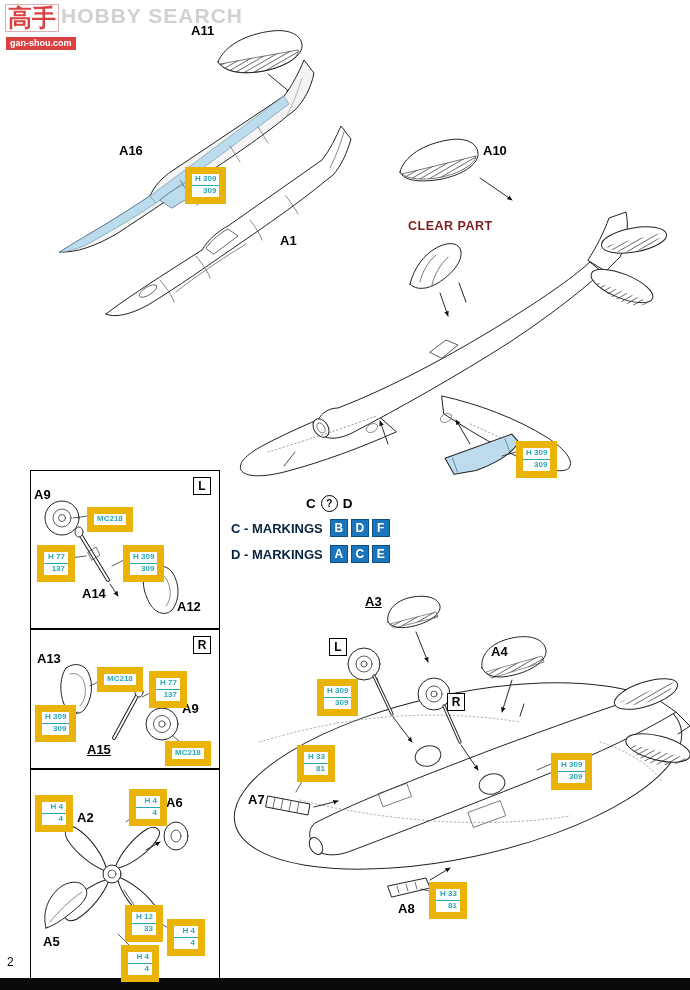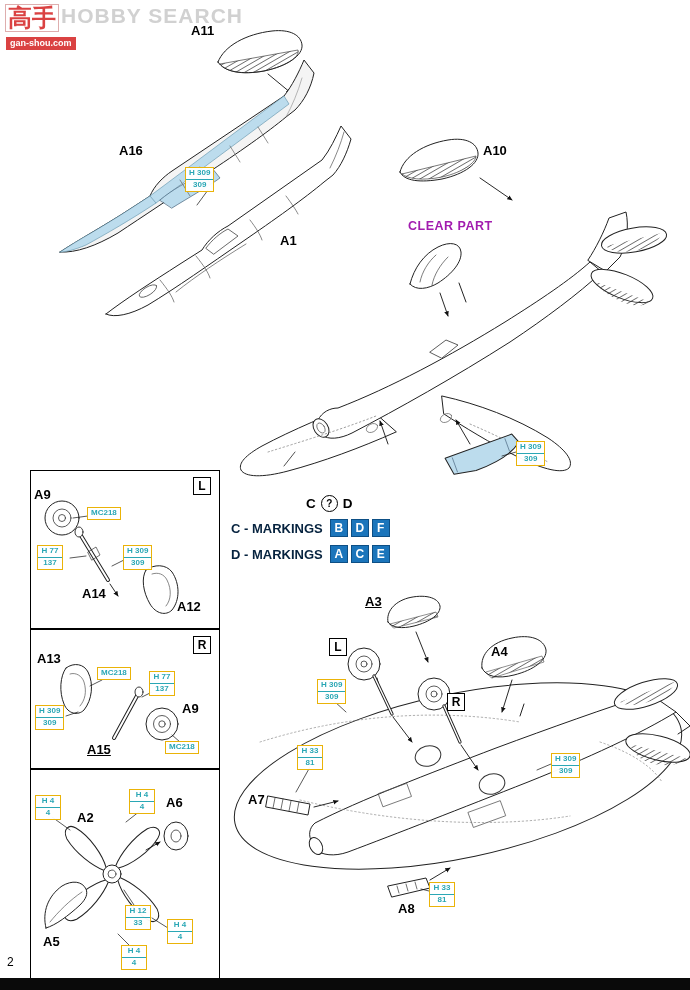--- a/index.html
+++ b/index.html
@@ -1,22 +1,22 @@
 <!DOCTYPE html>
 <html><head>
 <meta charset="utf-8">
 <style>
   html,body{margin:0;padding:0;background:#888;}
   .page{position:relative;width:690px;height:990px;background:#fff;overflow:hidden;
         font-family:"Liberation Sans",sans-serif;}
   svg{position:absolute;left:0;top:0;}
   .plabel{position:absolute;font:bold 13px "Liberation Sans",sans-serif;color:#000000;white-space:nowrap;}
-  .section-label{position:absolute;font:bold 12.5px "Liberation Sans",sans-serif;color:#a21caf;letter-spacing:.5px;}
-  .callout{position:absolute;border:1px solid #eab308;background:rgba(255,255,255,.96);
-           color:#2aa7b5;font:bold 8px/1.35 "Liberation Sans",sans-serif;text-align:center;min-width:24px;z-index:5;}
+  .section-label{position:absolute;font:bold 12.5px "Liberation Sans",sans-serif;color:#7f1d1d;letter-spacing:.5px;}
+  .callout{position:absolute;border:7px solid #eab308;background:rgba(255,255,255,.96);
+           color:#2aa7b5;font:bold 8px/1.35 "Liberation Sans",sans-serif;text-align:right;min-width:24px;z-index:5;}
   .callout div{padding:0 3px;}
   .callout .c2{border-top:1px solid #2aa7b5;}
   .lr-box{position:absolute;width:16px;height:16px;border:1.5px solid #000;background:#fff;
           display:flex;align-items:center;justify-content:center;
           font:bold 12px "Liberation Sans",sans-serif;z-index:5;}
   .pbox{position:absolute;border:1px solid #000;background:transparent;}
   .mark-row{position:absolute;display:flex;align-items:center;gap:3px;
             font:bold 13px "Liberation Sans",sans-serif;color:#06233f;white-space:nowrap;z-index:5;}
   .mark-prefix{margin-right:4px;}
   .mark-box{width:16px;height:16px;background:#1b75bb;color:#fff;display:flex;align-items:center;

